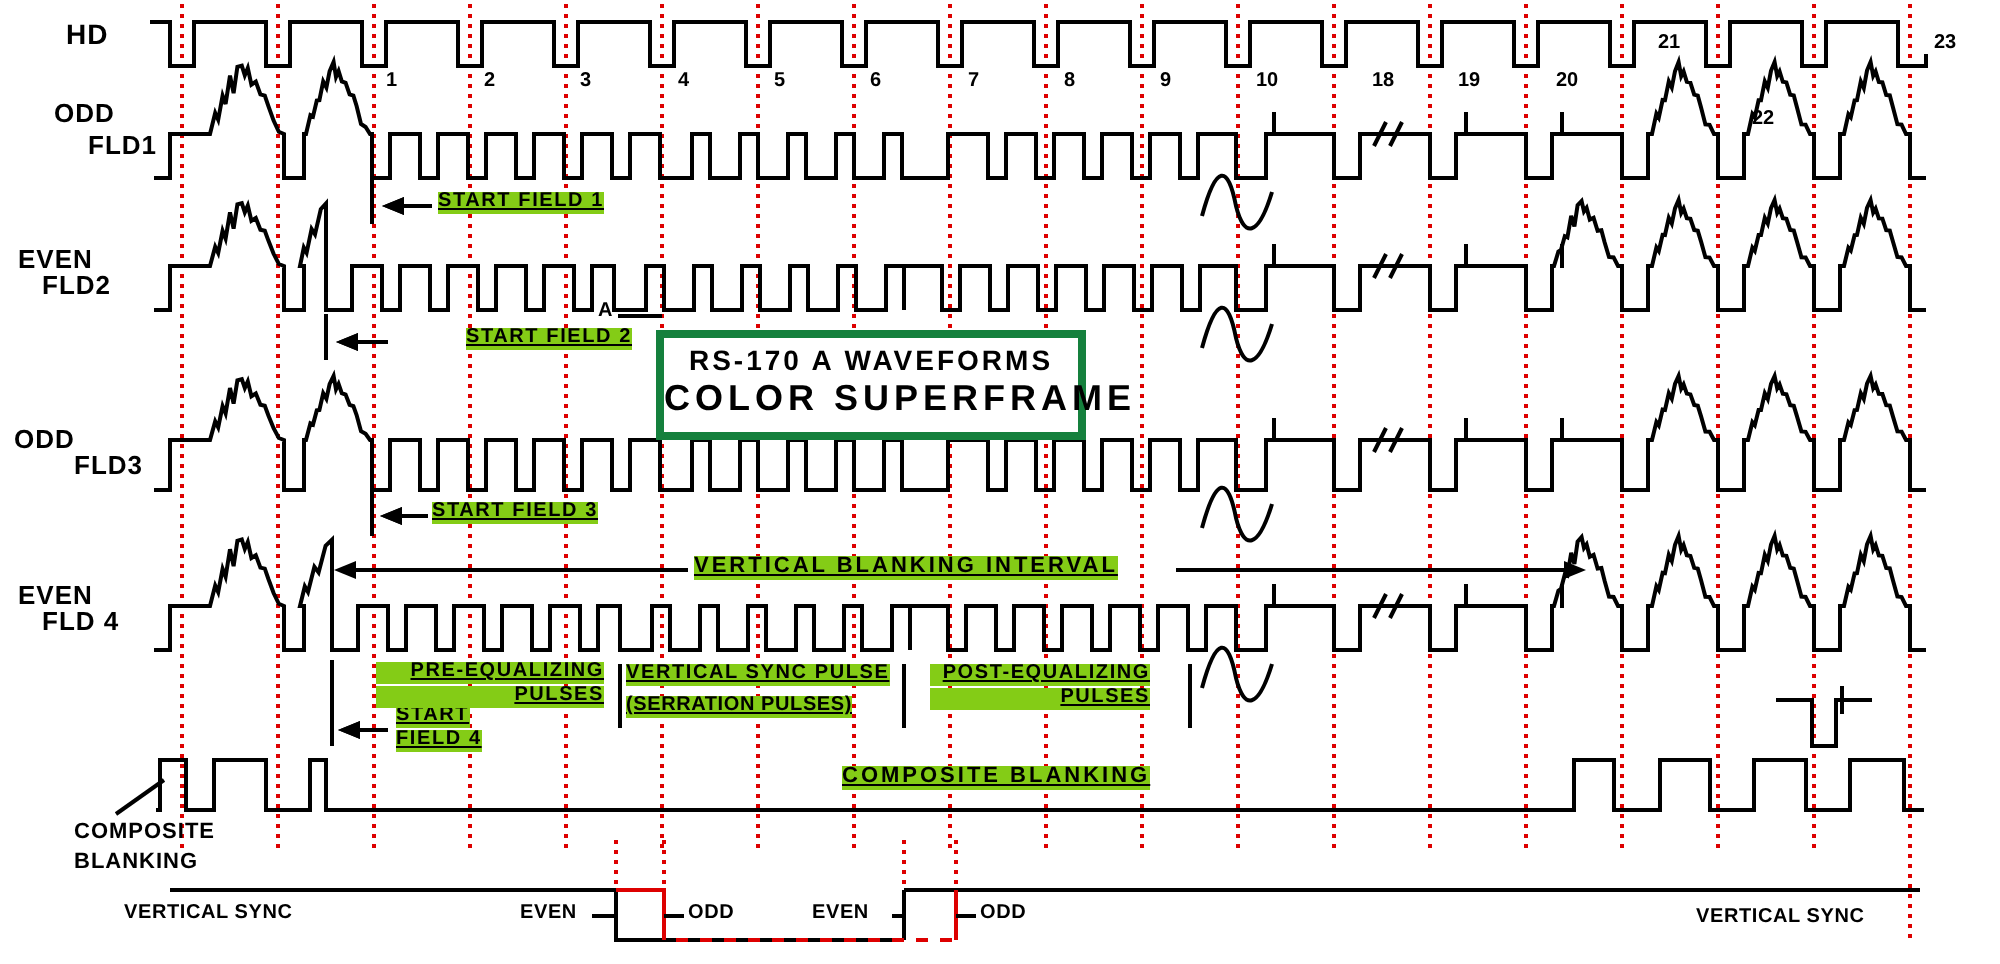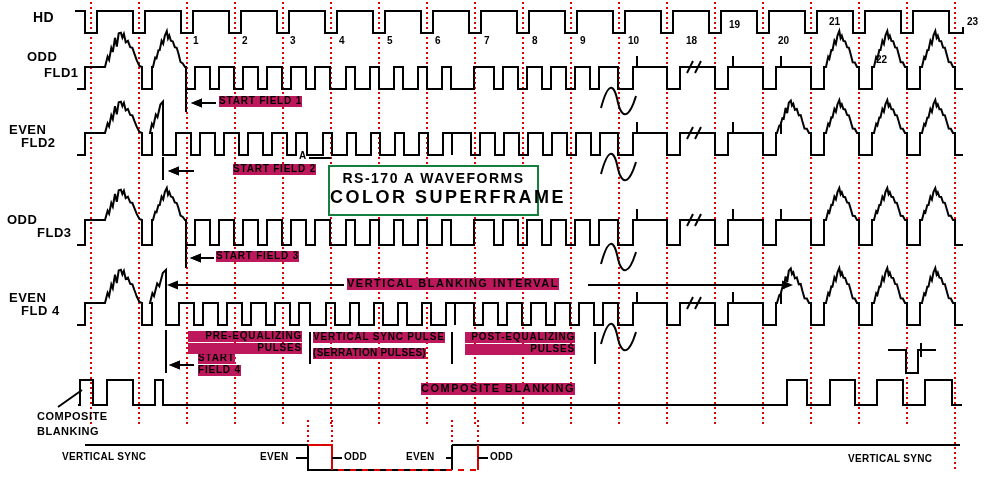--- a/index.html
+++ b/index.html
@@ -2,29 +2,29 @@
 <html><head>
 <meta charset="utf-8">
 <style>
   html,body{margin:0;padding:0;background:#fff;}
   #stage{position:relative;width:1000px;height:482px;background:#fff;overflow:hidden;
          font-family:"Liberation Sans",sans-serif;}
   #wf{position:absolute;left:0;top:0;z-index:1;}
   .abs{position:absolute;z-index:2;}
   .lbl{font-family:"Liberation Sans",sans-serif;font-weight:bold;color:#000;
        white-space:nowrap;line-height:1.05;}
-  .bgw{background:#be185d;}
+  .bgw{background:#84cc16;text-decoration:underline;}
   .fs14{font-size:14px;letter-spacing:0.5px;}
   .fs13{font-size:13px;letter-spacing:0.5px;}
   .fs11{font-size:11px;letter-spacing:1.5px;}
   .fs10{font-size:10px;letter-spacing:0.8px;}
   .fs10t{font-size:10px;letter-spacing:0.3px;}
   .num{font-size:10px;font-weight:bold;width:24px;color:#000;}
   .rt{text-align:right;}
-  .titlebox{border:2px solid #15803d;background:#fff;text-align:center;z-index:3;
+  .titlebox{border:4px solid #15803d;background:#fff;text-align:center;z-index:3;
             padding-top:4px;}
   .titlebox .t1{font-size:14px;font-weight:bold;letter-spacing:1.5px;}
   .titlebox .t2{font-size:18px;font-weight:bold;letter-spacing:2.5px;margin-top:2px;}
 </style>
 </head>
 <body>
 
 <div id="stage">
   <svg id="wf" width="1000" height="482">
       <line x1="91" y1="2" x2="91" y2="424" stroke="#dd0000" stroke-width="2" stroke-dasharray="2,3"></line>
@@ -134,21 +134,21 @@
       <div class="abs lbl num" style="left: 242px; top: 36px;">2</div>
       <div class="abs lbl num" style="left: 290px; top: 36px;">3</div>
       <div class="abs lbl num" style="left: 339px; top: 36px;">4</div>
       <div class="abs lbl num" style="left: 387px; top: 36px;">5</div>
       <div class="abs lbl num" style="left: 435px; top: 36px;">6</div>
       <div class="abs lbl num" style="left: 484px; top: 36px;">7</div>
       <div class="abs lbl num" style="left: 532px; top: 36px;">8</div>
       <div class="abs lbl num" style="left: 580px; top: 36px;">9</div>
       <div class="abs lbl num" style="left: 628px; top: 36px;">10</div>
       <div class="abs lbl num" style="left: 686px; top: 36px;">18</div>
-      <div class="abs lbl num" style="left: 729px; top: 20px;">19</div>
+      <div class="abs lbl num" style="left: 729px; top: 36px;">19</div>
       <div class="abs lbl num" style="left: 778px; top: 36px;">20</div>
       <div class="abs lbl num" style="left: 829px; top: 17px;">21</div>
       <div class="abs lbl num" style="left: 876px; top: 17px; margin-top: 38px;">22</div>
       <div class="abs lbl num" style="left: 967px; top: 17px;">23</div>
     </div>
 
   <div class="abs lbl fs10 bgw" style="left:219px;top:96px;">START FIELD 1</div>
   <div class="abs lbl fs10 bgw" style="left:197px;top:164px;margin-left:36px;">START FIELD 2</div>
   <div class="abs lbl fs10 bgw" style="left:216px;top:251px;">START FIELD 3</div>
   <div class="abs lbl fs10 bgw" style="left:198px;top:353px;">START</div>

